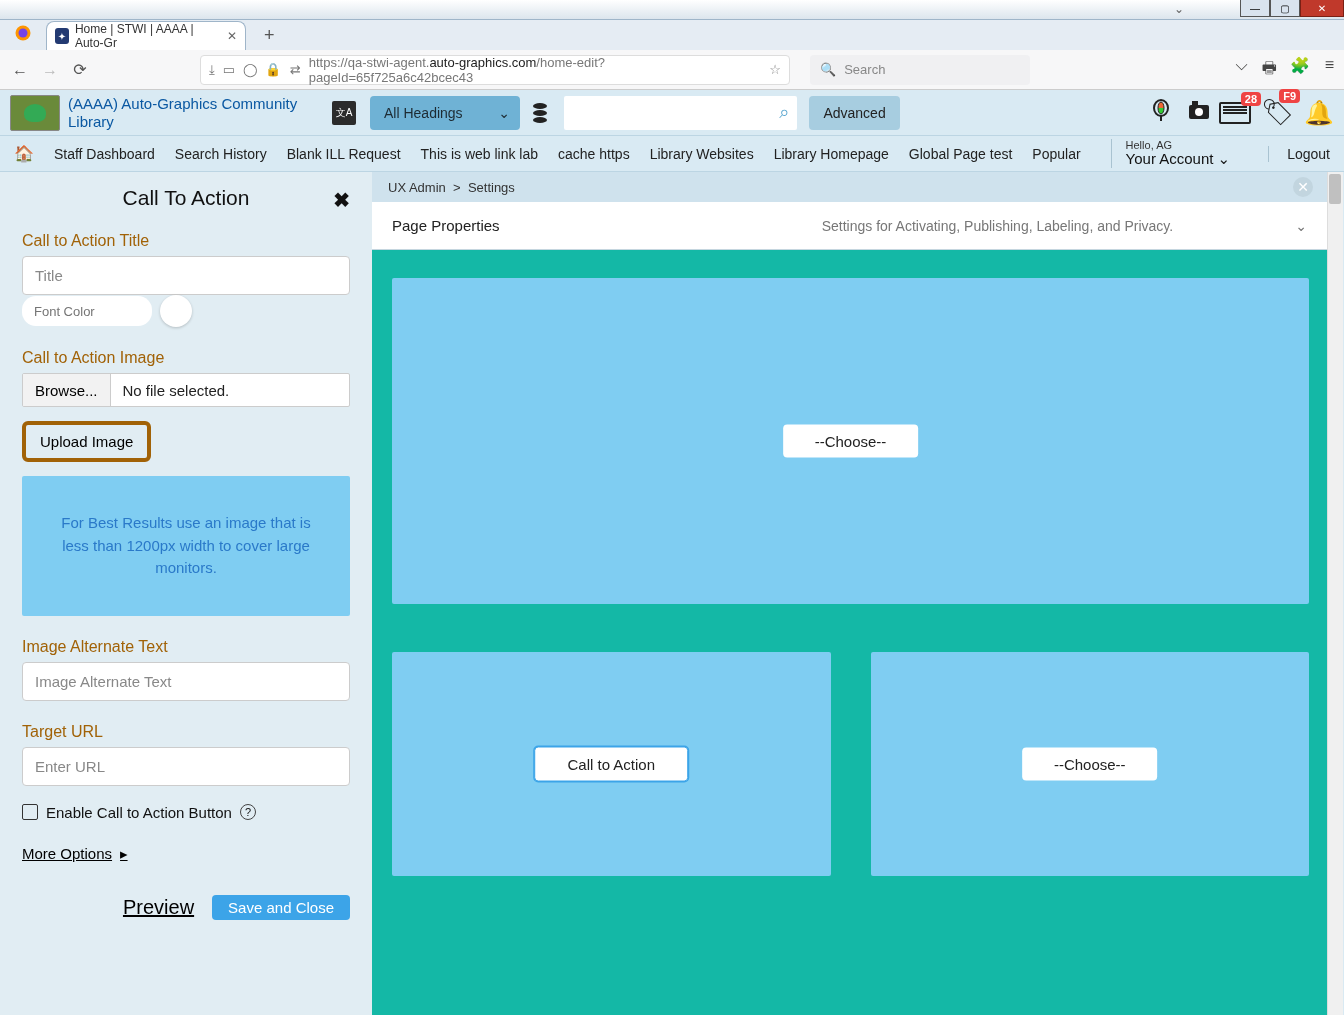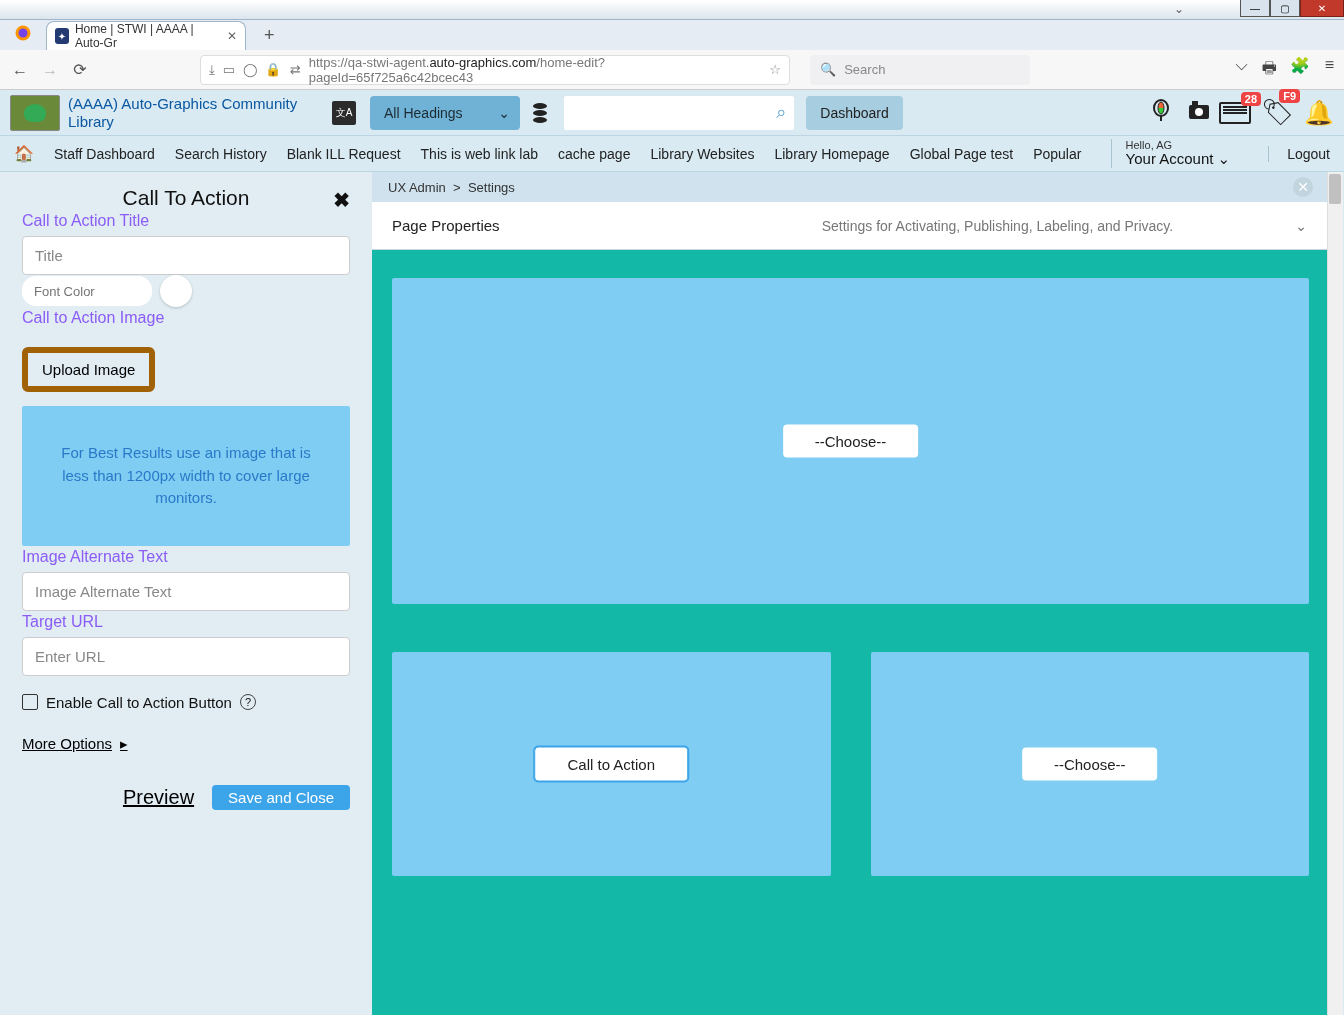--- a/index.html
+++ b/index.html
@@ -58,30 +58,30 @@
 .navbar .acct .your { font-size:15px; color:#111;}
 .navbar .logout { border-left:1px solid #a9c3d1; padding-left:18px; margin-left:18px;}
 
 .worksplit { display:flex; height: calc(1015px - 20px - 30px - 40px - 46px - 36px); background:#d9eaf3; position:relative;}
 .scrolltrack { position:absolute; right:1px; top:0; bottom:0; width:16px; background:#f0f0f0; border-left:1px solid #ddd;}
 .scrollthumb { position:absolute; right:2px; top:2px; width:12px; height:30px; background:#c0c0c0; border-radius:2px;}
 
 .leftpanel { width:372px; background:#e1edf3; padding: 14px 22px; overflow:hidden; position:relative; }
 .leftpanel h2 { font-weight:400; font-size:21px; text-align:center; color:#111; }
 .close-x { position:absolute; right:22px; top:16px; font-size:20px; color:#111; font-weight:bold; cursor:pointer;}
-.leftpanel .lbl { font-size:16px; color:#8b5cf6; margin-top:2px; margin-bottom:6px;}
+.leftpanel .lbl { font-size:16px; color:#a16207; margin-top:22px; margin-bottom:6px;}
 .leftpanel input.txt { width:100%; height:39px; border:1px solid #ccc; border-radius:4px; padding:0 12px; font-size:15px; color:#333; background:#fff;}
 .leftpanel input.txt::placeholder { color:#888; }
 .colorrow { display:flex; align-items:center; gap:8px;}
 .colorrow input { width:130px; height:30px; border:none; background:#fff; border-radius:14px; padding:0 12px; font-size:13px; color:#888;}
 .colorswatch { width:32px; height:32px; border-radius:50%; background:#fff; box-shadow:0 1px 3px rgba(0,0,0,.2);}
 .filerow { display:flex; height:34px; border:1px solid #ccc; border-radius:2px; background:#fff; align-items:center; overflow:hidden;}
 .filerow .browse { padding:0 12px; background:#f2f2f2; height:100%; display:flex; align-items:center; border-right:1px solid #ccc; font-size:15px;}
 .filerow .nofile { padding:0 12px; font-size:15px; color:#222;}
-.uploadbtn { margin-top:14px; padding:8px 14px; border:6px solid #a16207; border-radius:6px; background:#e1edf3; font-size:15px; cursor:pointer;}
+.uploadbtn { margin-top:14px; padding:8px 14px; border:4px solid #a16207; border-radius:6px; background:#e1edf3; font-size:15px; cursor:pointer;}
 .tipbox { margin-top:14px; background:#7fcdf2; padding:36px 30px; text-align:center; color:#2a79c9; font-size:15px; line-height:1.5; border-radius:2px;}
 .enable-row { display:flex; align-items:center; gap:8px; margin-top:18px; font-size:15px; color:#111;}
 .enable-row .cb { width:16px; height:16px; border:1.5px solid #333; border-radius:2px;}
 .enable-row .q { border:1px solid #444; border-radius:50%; width:16px; height:16px; font-size:11px; display:flex; align-items:center; justify-content:center;}
 .moreopt { margin-top:24px; font-size:15px; text-decoration:underline; display:inline-flex; align-items:center; gap:8px; cursor:pointer;}
 .panel-actions { display:flex; justify-content:flex-end; align-items:center; gap:18px; margin-top:32px;}
 .panel-actions .preview { text-decoration:underline; font-size:20px; cursor:pointer;}
 .panel-actions .save { background:#3ca4e8; color:#fff; border:none; border-radius:4px; padding:4px 16px; font-size:15px; cursor:pointer;}
 
 .rightpanel { flex:1; display:flex; flex-direction:column; margin-right:17px;}
@@ -167,21 +167,21 @@
   <div class="dbicon">
     <svg width="16" height="20" viewBox="0 0 16 20">
         <ellipse cx="8" cy="3" rx="7" ry="3" fill="#222"></ellipse>
         <ellipse cx="8" cy="10" rx="7" ry="3" fill="#222"></ellipse>
         <ellipse cx="8" cy="17" rx="7" ry="3" fill="#222"></ellipse>
       </svg>
   </div>
   <div class="bigsearch">
     <span class="magnify">⌕</span>
   </div>
-  <div class="advanced">Dashboard</div>
+  <div class="advanced">Advanced</div>
   <div class="spacer"></div>
   <div class="icongrp">
     <span class="pinicon">
       <svg viewBox="0 0 24 24">
           <ellipse cx="12" cy="9" rx="7" ry="8" fill="none" stroke="#222" stroke-width="2"></ellipse>
           <path d="M9 9 a3 6 0 0 1 6 0" fill="#e63" stroke="#222"></path>
           <path d="M9 9 a3 6 0 0 0 6 0" fill="#3c3" stroke="#222"></path>
           <line x1="12" y1="17" x2="12" y2="22" stroke="#222" stroke-width="2"></line>
         </svg>
     </span>
@@ -208,21 +208,21 @@
     <span class="bellicon">🔔</span>
   </div>
 </div>
 
 <div class="navbar">
   <span class="home">🏠</span>
   <span class="item">Staff Dashboard</span>
   <span class="item">Search History</span>
   <span class="item">Blank ILL Request</span>
   <span class="item">This is web link lab</span>
-  <span class="item">cache page</span>
+  <span class="item">cache https</span>
   <span class="item">Library Websites</span>
   <span class="item">Library Homepage</span>
   <span class="item">Global Page test</span>
   <span class="item">Popular</span>
   <div class="acct">
     <div class="hello">Hello, AG</div>
     <div class="your"><span>Your Account</span> <span>⌄</span></div>
   </div>
   <span class="logout item">Logout</span>
 </div>
@@ -235,20 +235,24 @@
 
     <div class="lbl">Call to Action Title</div>
     <input class="txt" placeholder="Title" style="">
 
     <div class="colorrow">
       <input placeholder="Font Color" style="">
       <div class="colorswatch"></div>
     </div>
 
     <div class="lbl">Call to Action Image</div>
+    <div class="filerow">
+      <div class="browse">Browse...</div>
+      <div class="nofile">No file selected.</div>
+    </div>
     <button class="uploadbtn">Upload Image</button>
 
     <div class="tipbox">For Best Results use an image that is less than 1200px width to cover large monitors.</div>
 
     <div class="lbl">Image Alternate Text</div>
     <input class="txt" placeholder="Image Alternate Text" style="">
 
     <div class="lbl">Target URL</div>
     <input class="txt" placeholder="Enter URL" style="">
 

